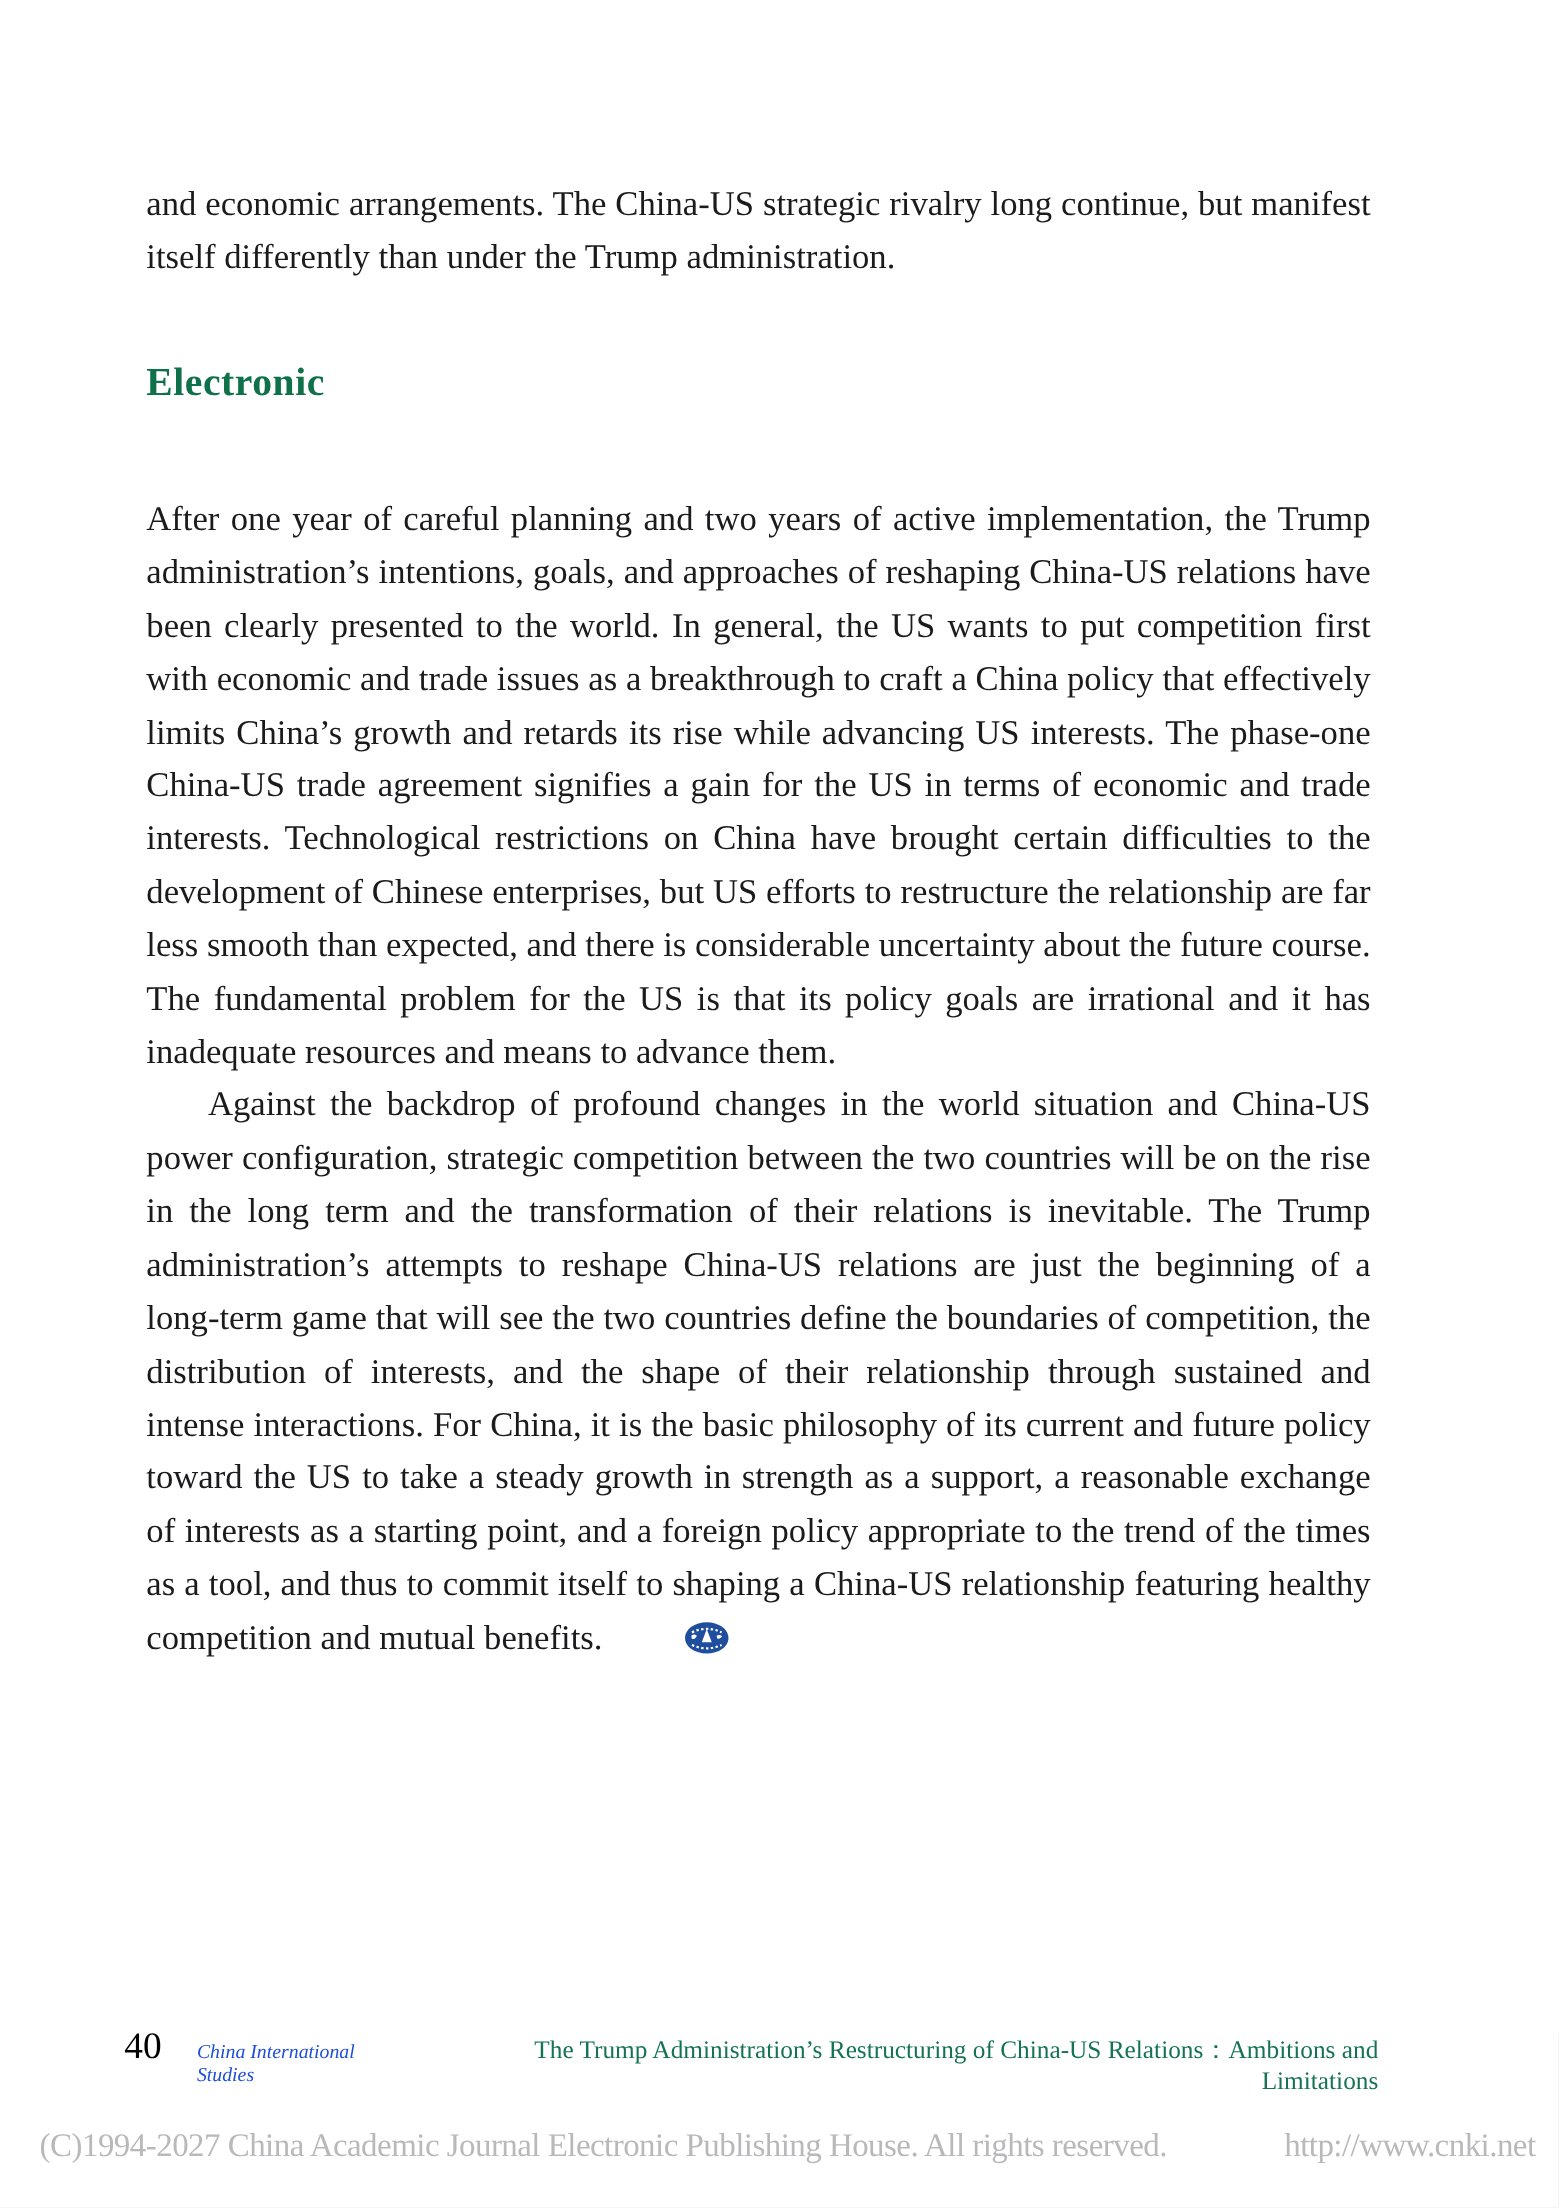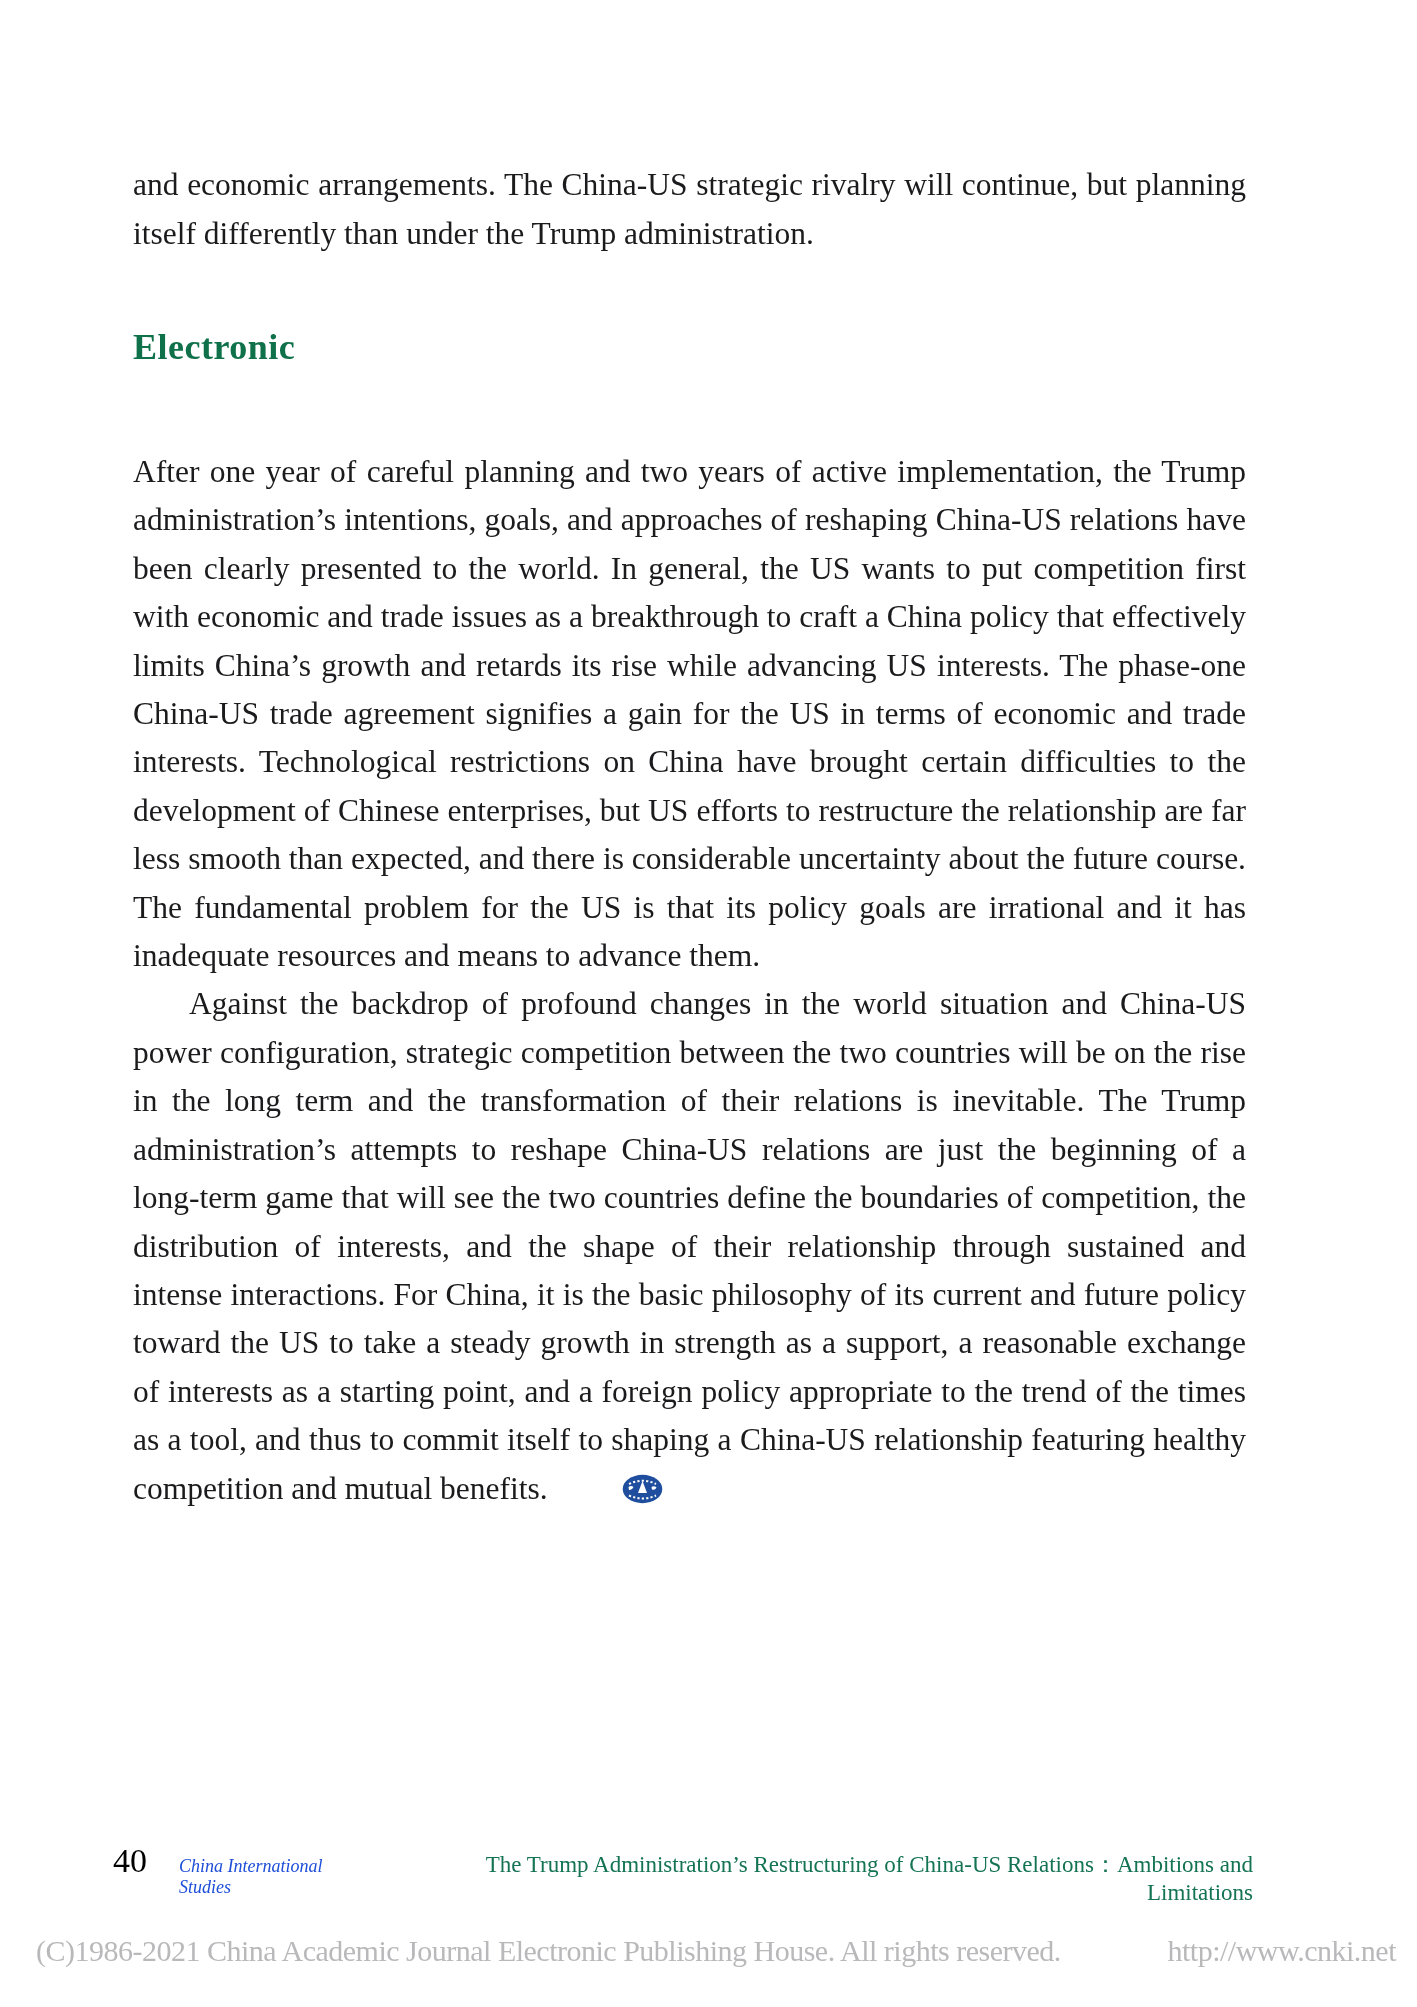--- a/index.html
+++ b/index.html
@@ -80,21 +80,21 @@
     font-size: 30px;
     color: #b9b9bb;
     letter-spacing: -0.5px;
   }
 </style>
 </head>
 <body>
 
 <div class="page">
 
-  <p class="text-col intro">and economic arrangements. The China-US strategic rivalry will continue, but planning itself differently than under the Trump administration.</p>
+  <p class="text-col intro">and economic arrangements. The China-US strategic rivalry long continue, but manifest itself differently than under the Trump administration.</p>
 
   <h2 class="text-col heading" style="margin:0;">Electronic</h2>
 
   <div class="text-col bodytext">
     <p>
       <span>After one year of careful planning and two years of active implementation, the Trump administration’s intentions, goals, and approaches of reshaping China-US relations have been clearly presented to the world. In general, the US wants to put competition first with economic and trade issues as a breakthrough to craft a China policy that effectively limits China’s growth and retards its rise while advancing US interests. The phase-one China-US trade agreement signifies a gain for the US in terms of economic and trade interests. Technological restrictions on China have brought certain difficulties to the development of Chinese enterprises, but US efforts to restructure the relationship are far less smooth than expected, and there is considerable uncertainty about the future course. The fundamental problem for the US is that its policy goals are irrational and it has inadequate resources and means to advance them.</span>
     </p>
     <p class="indented">
       <span>Against the backdrop of profound changes in the world situation and China-US power configuration, strategic competition between the two countries will be on the rise in the long term and the transformation of their relations is inevitable. The Trump administration’s attempts to reshape China-US relations are just the beginning of a long-term game that will see the two countries define the boundaries of competition, the distribution of interests, and the shape of their relationship through sustained and intense interactions. For China, it is the basic philosophy of its current and future policy toward the US to take a steady growth in strength as a support, a reasonable exchange of interests as a starting point, and a foreign policy appropriate to the trend of the times as a tool, and thus to commit itself to shaping a China-US relationship featuring healthy competition and mutual benefits.</span>
       <span class="globe-icon">
@@ -110,17 +110,17 @@
     </p>
   </div>
 
   <div class="footer">
     <span class="page-number">40</span>
     <span class="journal-name">China International Studies</span>
     <span class="running-title">The Trump Administration’s Restructuring of China-US Relations：Ambitions and Limitations</span>
   </div>
 
   <div class="watermark">
-    <span>(C)1986-2021 China Academic Journal Electronic Publishing House. All rights reserved.</span>
+    <span>(C)1994-2027 China Academic Journal Electronic Publishing House. All rights reserved.</span>
     <span>http://www.cnki.net</span>
   </div>
 
 </div>
 
 </body></html>

